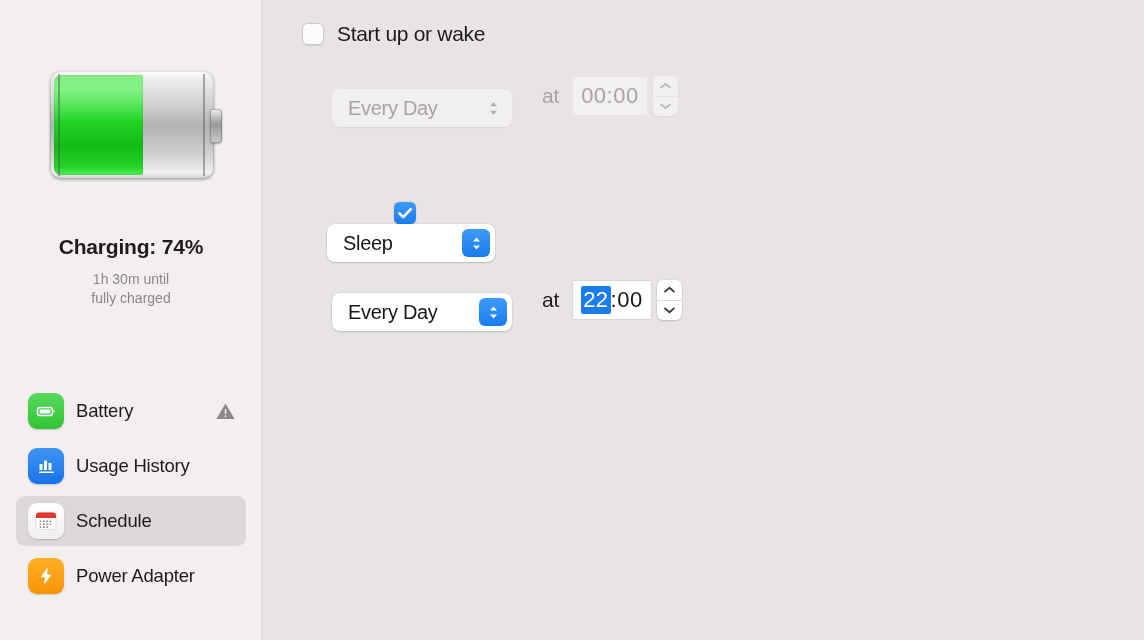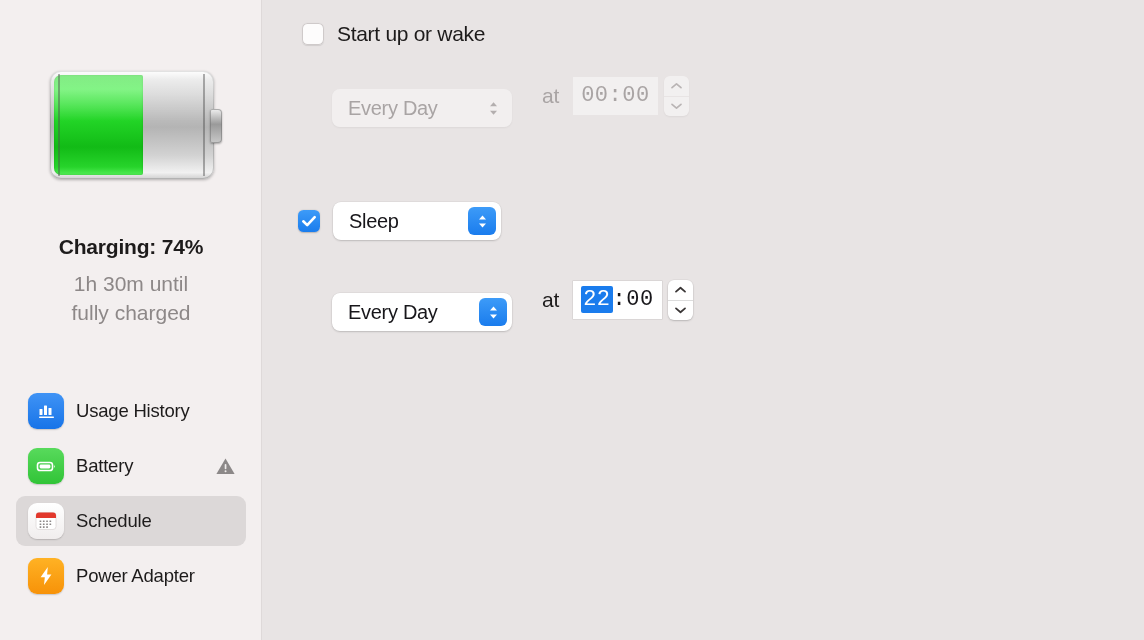--- a/index.html
+++ b/index.html
@@ -105,21 +105,21 @@
     font-size: 21px;
     font-weight: bold;
     color: #1d1b1b;
     letter-spacing: -.2px;
   }
   .charge-note {
     position: absolute;
     left: 0; right: 0;
     top: 270px;
     text-align: center;
-    font-size: 21px;
+    font-size: 14px;
     color: #8d8888;
     line-height: 1.38;
   }
 
   
   .nav {
     position: absolute;
     left: 16px;
     top: 386px;
     width: 230px;
@@ -167,21 +167,21 @@
   .content {
     position: relative;
     flex: 1 1 auto;
     height: 576px;
   }
 
   .sched-row { position: absolute; display: flex; align-items: center; }
 
   .row-wake  { left: 40px; top: 22px; }
   .row-wake-sub { left: 70px; top: 64px; }
-  .row-sleep { left: 36px; top: 202px; }
+  .row-sleep { left: 52px; top: 202px; flex-direction: column; }
   .row-sleep-sub { left: 70px; top: 268px; }
 
   
   .checkbox {
     width: 22px; height: 22px;
     border-radius: 5.5px;
     flex: 0 0 22px;
     position: relative;
   }
   .checkbox.off {
@@ -245,21 +245,20 @@
   .at-label.disabled { color: #a9a4a4; }
 
   
   .timefield {
     height: 38px;
     display: flex;
     align-items: center;
     padding: 0 8px;
     font-size: 22px;
     letter-spacing: .5px;
-    font-family: Liberation Mono, monospace;
   }
   .timefield.enabled {
     background: #ffffff;
     color: #17161a;
     box-shadow: 0 0 0 .5px rgba(0,0,0,.12);
   }
   .timefield.disabled {
     background: rgba(255,255,255,.45);
     color: #a9a4a4;
   }
@@ -315,49 +314,49 @@
     </div>
 
     <div class="charge-status">Charging: 74%</div>
 
     <div class="charge-note">
       <div>1h 30m until</div>
       <div>fully charged</div>
     </div>
 
     <div class="nav">
+
+      <div class="nav-item">
+        <div class="nav-icon ic-battery">
+          <svg width="24" height="24" viewBox="0 0 24 24" aria-hidden="true">
+            <rect x="3.5" y="8.5" width="15" height="8" rx="2.6" ry="2.6" fill="none" stroke="#fff" stroke-width="1.6"></rect>
+            <rect x="5.6" y="10.6" width="10.8" height="3.8" rx="1.3" fill="#fff"></rect>
+            <path d="M20 11.2v2.6a1.5 1.5 0 0 0 0-2.6z" fill="#fff"></path>
+          </svg>
+        </div>
+        <div class="nav-label">Battery</div>
+        <div class="nav-warn">
+          <svg width="21" height="19" viewBox="0 0 21 19" aria-hidden="true">
+            <path d="M10.5 1.6 19.6 17H1.4z" fill="#8c8888"></path>
+            <rect x="9.7" y="7" width="1.7" height="5.2" rx=".8" fill="#efeceb"></rect>
+            <circle cx="10.55" cy="14.2" r="1" fill="#efeceb"></circle>
+          </svg>
+        </div>
+      </div>
 
       <div class="nav-item">
         <div class="nav-icon ic-usage">
           <svg width="21" height="21" viewBox="0 0 21 21" aria-hidden="true">
             <rect x="3.5" y="8" width="3" height="6" fill="#fff" rx=".6"></rect>
             <rect x="8" y="4.5" width="3" height="9.5" fill="#fff" rx=".6"></rect>
             <rect x="12.5" y="7" width="3" height="7" fill="#fff" rx=".6"></rect>
             <rect x="3" y="15.4" width="15" height="1.5" fill="#fff" rx=".7"></rect>
           </svg>
         </div>
         <div class="nav-label">Usage History</div>
-      </div>
-
-      <div class="nav-item">
-        <div class="nav-icon ic-battery">
-          <svg width="24" height="24" viewBox="0 0 24 24" aria-hidden="true">
-            <rect x="3.5" y="8.5" width="15" height="8" rx="2.6" ry="2.6" fill="none" stroke="#fff" stroke-width="1.6"></rect>
-            <rect x="5.6" y="10.6" width="10.8" height="3.8" rx="1.3" fill="#fff"></rect>
-            <path d="M20 11.2v2.6a1.5 1.5 0 0 0 0-2.6z" fill="#fff"></path>
-          </svg>
-        </div>
-        <div class="nav-label">Battery</div>
-        <div class="nav-warn">
-          <svg width="21" height="19" viewBox="0 0 21 19" aria-hidden="true">
-            <path d="M10.5 1.6 19.6 17H1.4z" fill="#8c8888"></path>
-            <rect x="9.7" y="7" width="1.7" height="5.2" rx=".8" fill="#efeceb"></rect>
-            <circle cx="10.55" cy="14.2" r="1" fill="#efeceb"></circle>
-          </svg>
-        </div>
       </div>
 
       <div class="nav-item selected">
         <div class="nav-icon ic-sched">
           <svg width="26" height="26" viewBox="0 0 26 26" aria-hidden="true">
             <rect x="3" y="4.5" width="20" height="17" rx="3" fill="#ffffff" stroke="#ddd8d8" stroke-width=".8"></rect>
             <path d="M3 7.5a3 3 0 0 1 3-3h14a3 3 0 0 1 3 3v2.6H3z" fill="#e2382c"></path>
             <g fill="#8c8888">
               <rect x="6.6" y="12.4" width="1.7" height="1.7" rx=".3"></rect>
               <rect x="9.9" y="12.4" width="1.7" height="1.7" rx=".3"></rect>

